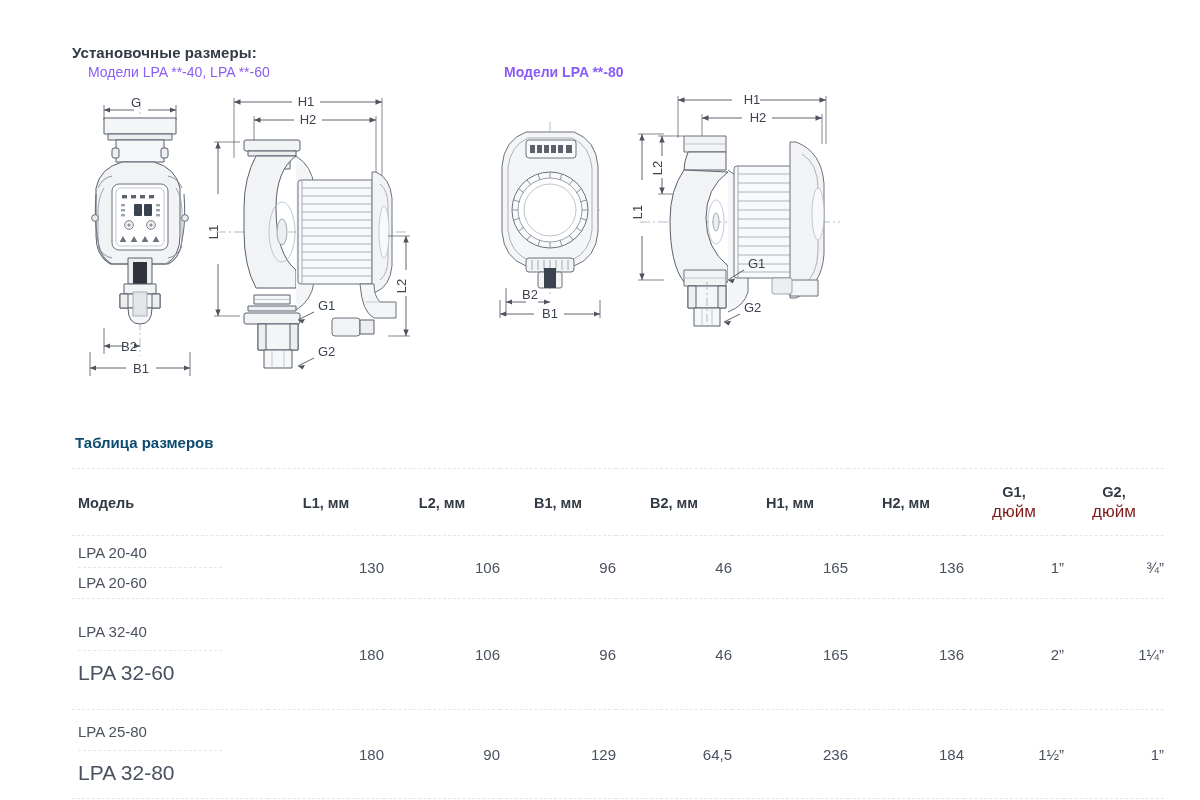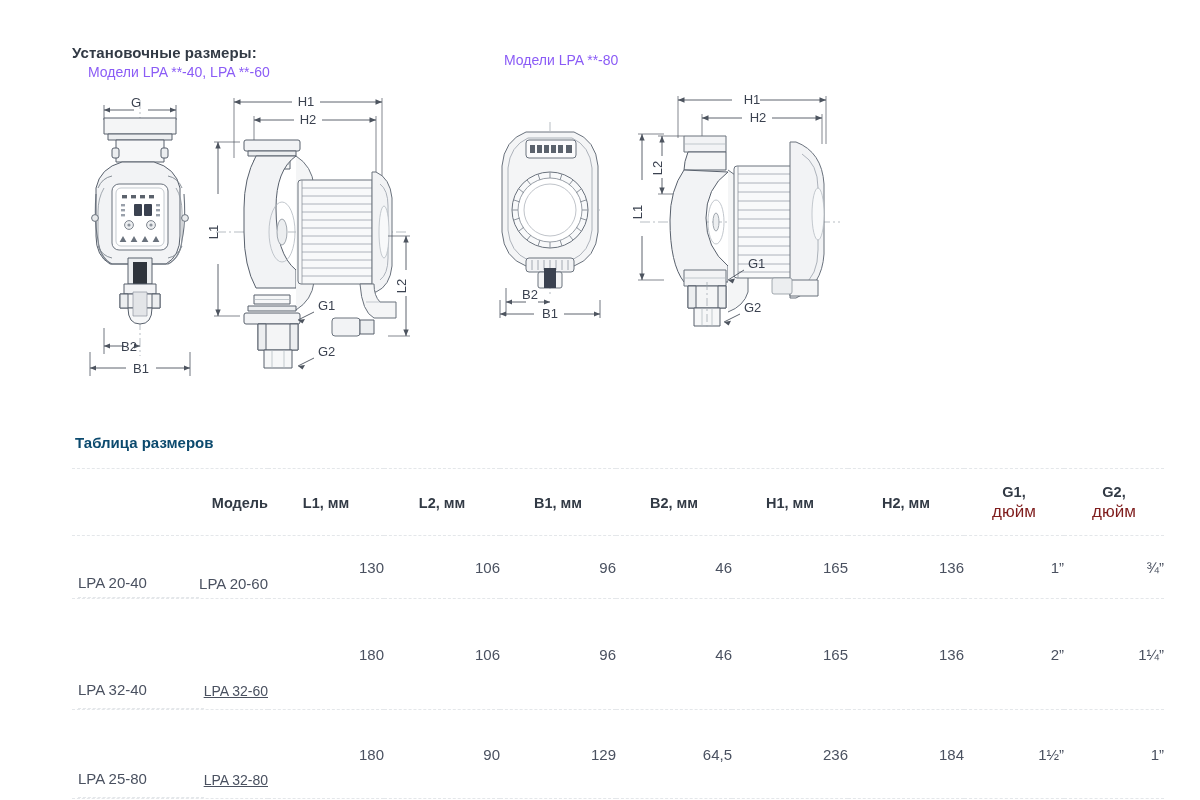--- a/index.html
+++ b/index.html
@@ -33,21 +33,21 @@
     color: #323a45;
     letter-spacing: .1px;
   }
   .drawing-caption {
     position: absolute;
     font-size: 14px;
     color: #8b5cf6;
     white-space: nowrap;
   }
   .cap-left  { left: 88px;  top: 20px; }
-  .cap-right { left: 504px; top: 8px; }
+  .cap-right { left: 504px; top: 20px; font-weight: bold; }
 
   .table-title {
     position: absolute;
     left: 75px;
     top: 390px;
     font-size: 15px;
     font-weight: bold;
     color: #0c4a6e;
   }
 
@@ -85,21 +85,21 @@
     font-size: 14.5px;
     font-weight: bold;
     color: #323a45;
     text-align: center;
     vertical-align: middle;
     border-top: 1px dashed #e4e7ea;
     border-bottom: 1px dashed #e4e7ea;
     line-height: 1.25;
   }
   .dim-table thead th.h-model {
-    text-align: right;
+    text-align: left;
     padding-left: 6px;
   }
   .dim-table thead th .unit-line {
     display: block;
     font-weight: normal;
     font-size: 17px;
     color: #7f1d1d;
   }
 
   .dim-table tbody td {
@@ -109,35 +109,35 @@
     font-size: 15px;
     color: #4a5160;
     padding: 0;
   }
   .dim-table tbody td.model-cell {
     text-align: left;
     padding-left: 6px;
   }
   .model-stack {
     display: flex;
+    flex-direction: column;
     justify-content: center;
     height: 100%;
-    align-items: flex-end;
   }
   .model-name {
     padding: 6px 0 6px 0;
     font-size: 15px;
     color: #4a5160;
     white-space: nowrap;
   }
   .model-name.sep {
     border-bottom: 1px dashed #e4e7ea;
     width: 144px;
   }
-  .model-name.big { font-size: 14px; text-decoration: underline; }
+  .model-name.big { font-size: 21px; }
 
   .row-h1 td { height: 62px; }
   .row-h2 td { height: 62px; }
   .row-h3 td { height: 110px; }
   .row-h4 td { height: 88px; border-bottom: none; }
   .row-h3 .model-name { padding: 10px 0; }
   .row-h4 .model-name { padding: 10px 0; }
 
   .watermark {
     position: absolute;

